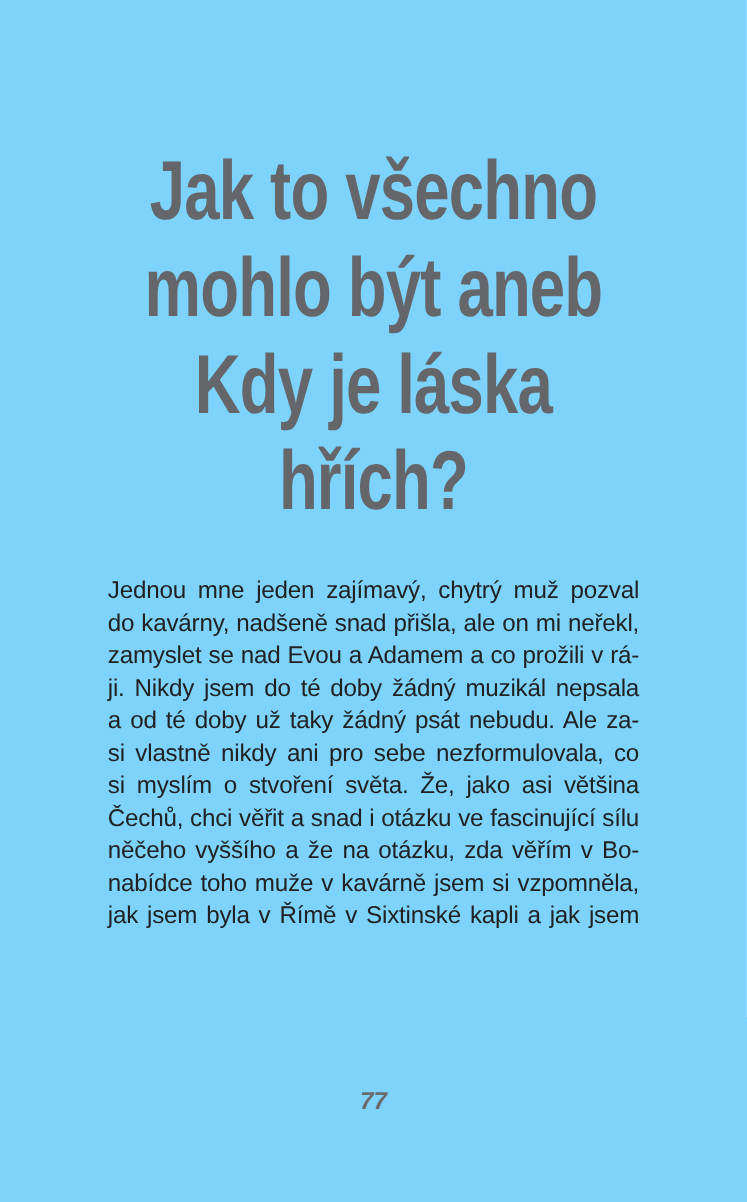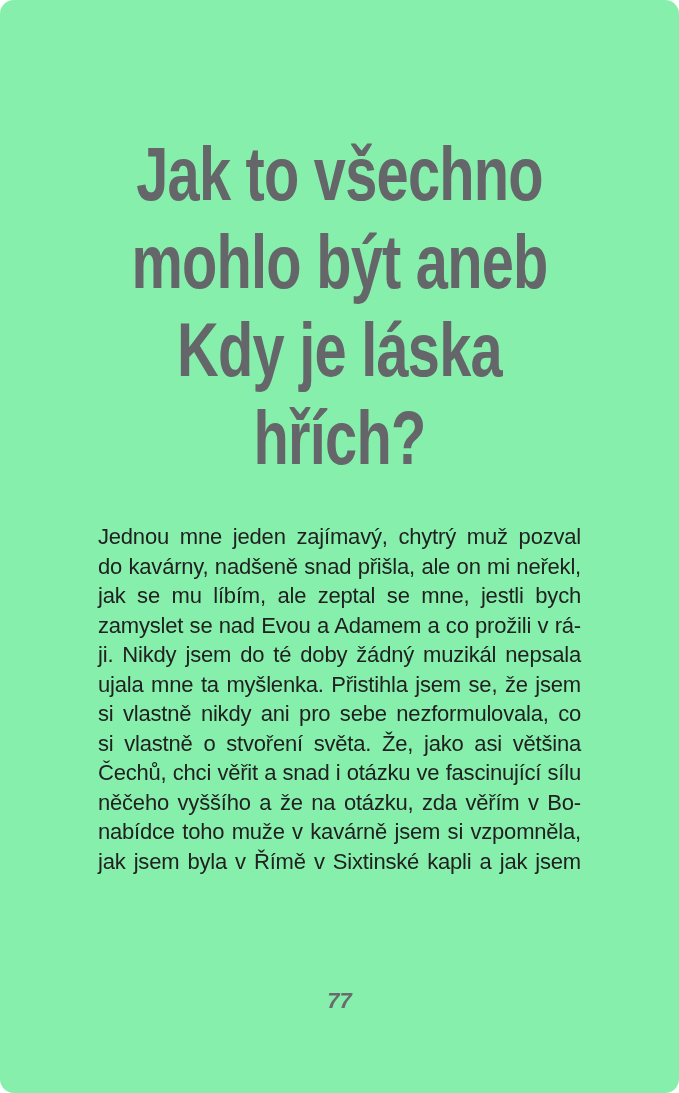--- a/index.html
+++ b/index.html
@@ -4,24 +4,23 @@
 <style>
   html, body {
     margin: 0;
     padding: 0;
     background: #ffffff;
   }
   .page {
     position: relative;
     width: 679px;
     height: 1093px;
-    background: #86efac;
+    background: #7dd3fc;
     font-family: "Liberation Sans", sans-serif;
     overflow: hidden;
-    border-radius: 14px;
   }
   
   .chapter-title {
     position: absolute;
     top: 130px;
     left: 0;
     right: 0;
     text-align: center;
     color: #656669;
   }
@@ -71,26 +70,25 @@
   <header class="chapter-title">
     <div class="title-line">Jak to všechno</div>
     <div class="title-line">mohlo být aneb</div>
     <div class="title-line">Kdy je láska</div>
     <div class="title-line">hřích?</div>
   </header>
 
   <div class="paragraph">
     <div class="text-line">Jednou mne jeden zajímavý, chytrý muž pozval</div>
     <div class="text-line">do kavárny, nadšeně snad přišla, ale on mi neřekl,</div>
-    <div class="text-line">jak se mu líbím, ale zeptal se mne, jestli bych</div>
     <div class="text-line">zamyslet se nad Evou a Adamem a co prožili v rá-</div>
     <div class="text-line">ji. Nikdy jsem do té doby žádný muzikál nepsala</div>
-    <div class="text-line">ujala mne ta myšlenka. Přistihla jsem se, že jsem</div>
+    <div class="text-line">a od té doby už taky žádný psát nebudu. Ale za-</div>
     <div class="text-line">si vlastně nikdy ani pro sebe nezformulovala, co</div>
-    <div class="text-line">si vlastně o stvoření světa. Že, jako asi většina</div>
+    <div class="text-line">si myslím o stvoření světa. Že, jako asi většina</div>
     <div class="text-line">Čechů, chci věřit a snad i otázku ve fascinující sílu</div>
     <div class="text-line">něčeho vyššího a že na otázku, zda věřím v Bo-</div>
     <div class="text-line">nabídce toho muže v kavárně jsem si vzpomněla,</div>
     <div class="text-line">jak jsem byla v Římě v Sixtinské kapli a jak jsem</div>
   </div>
 
   <footer class="page-number">77</footer>
 
 </div>
 

